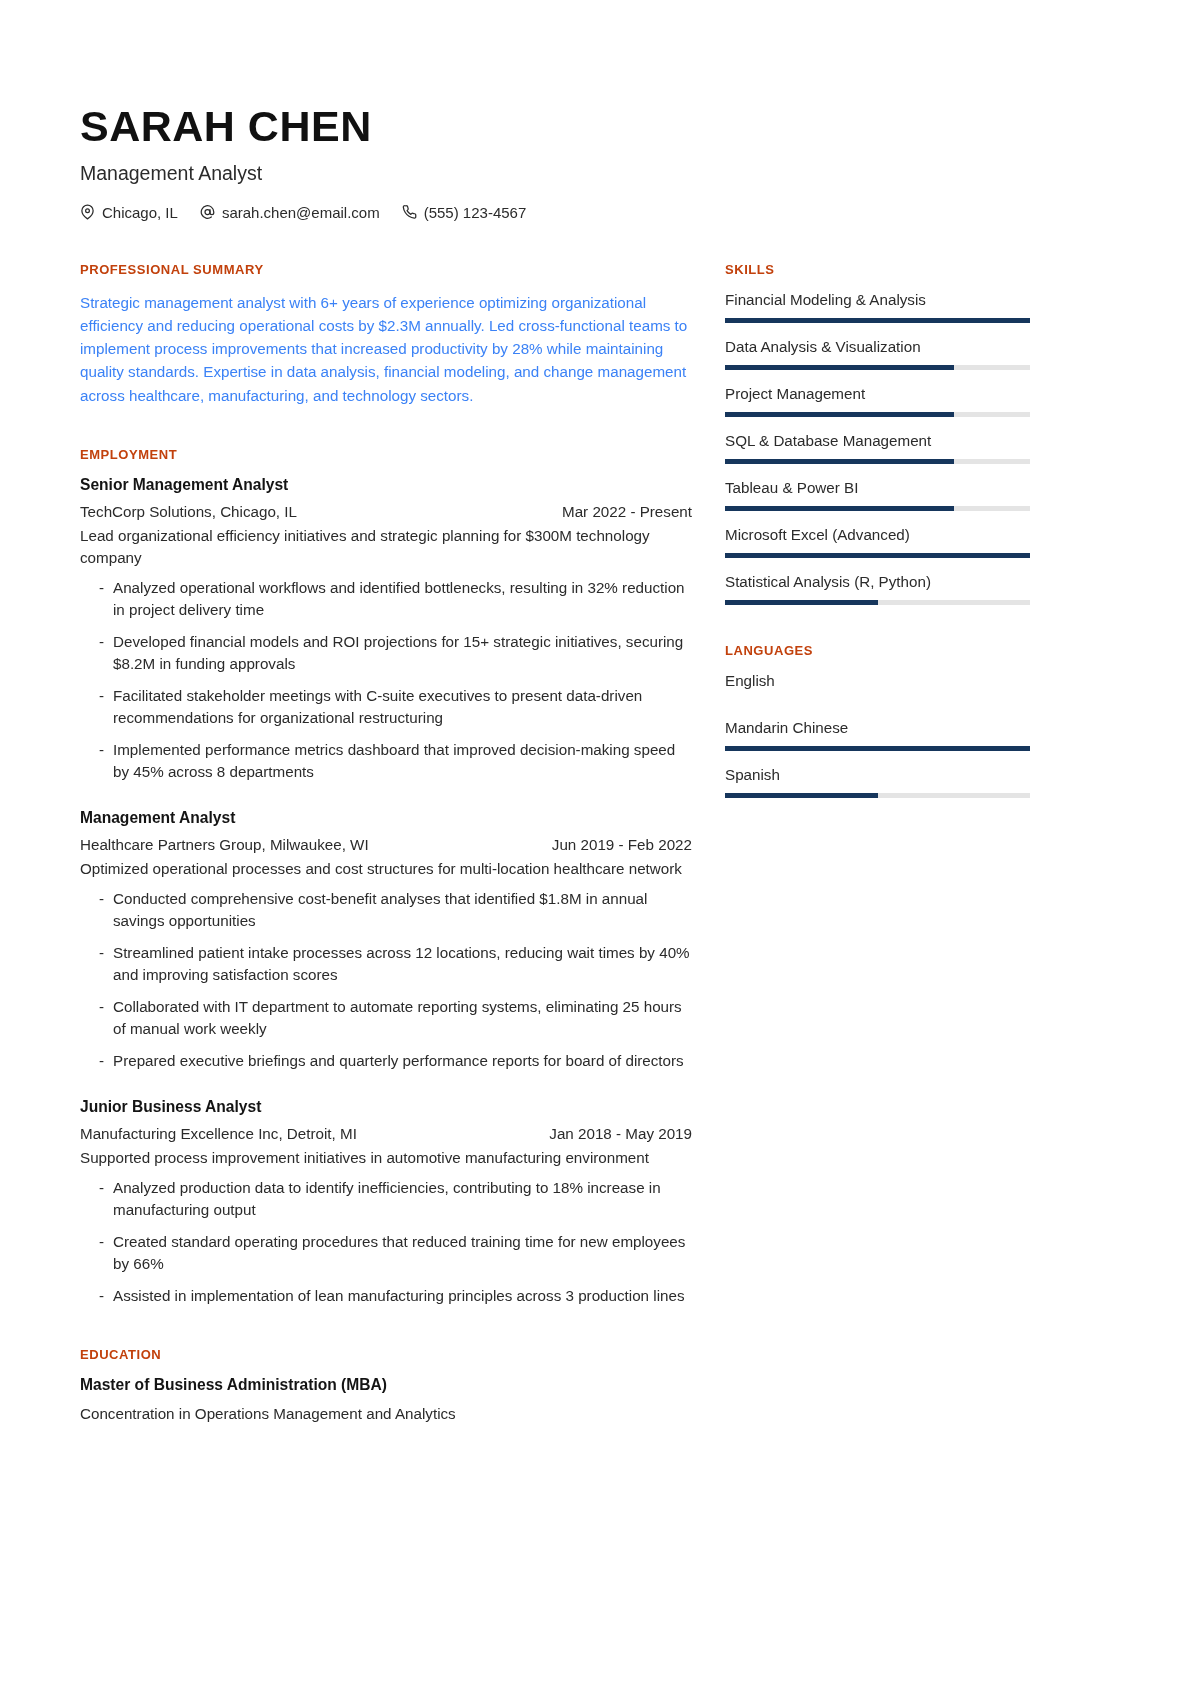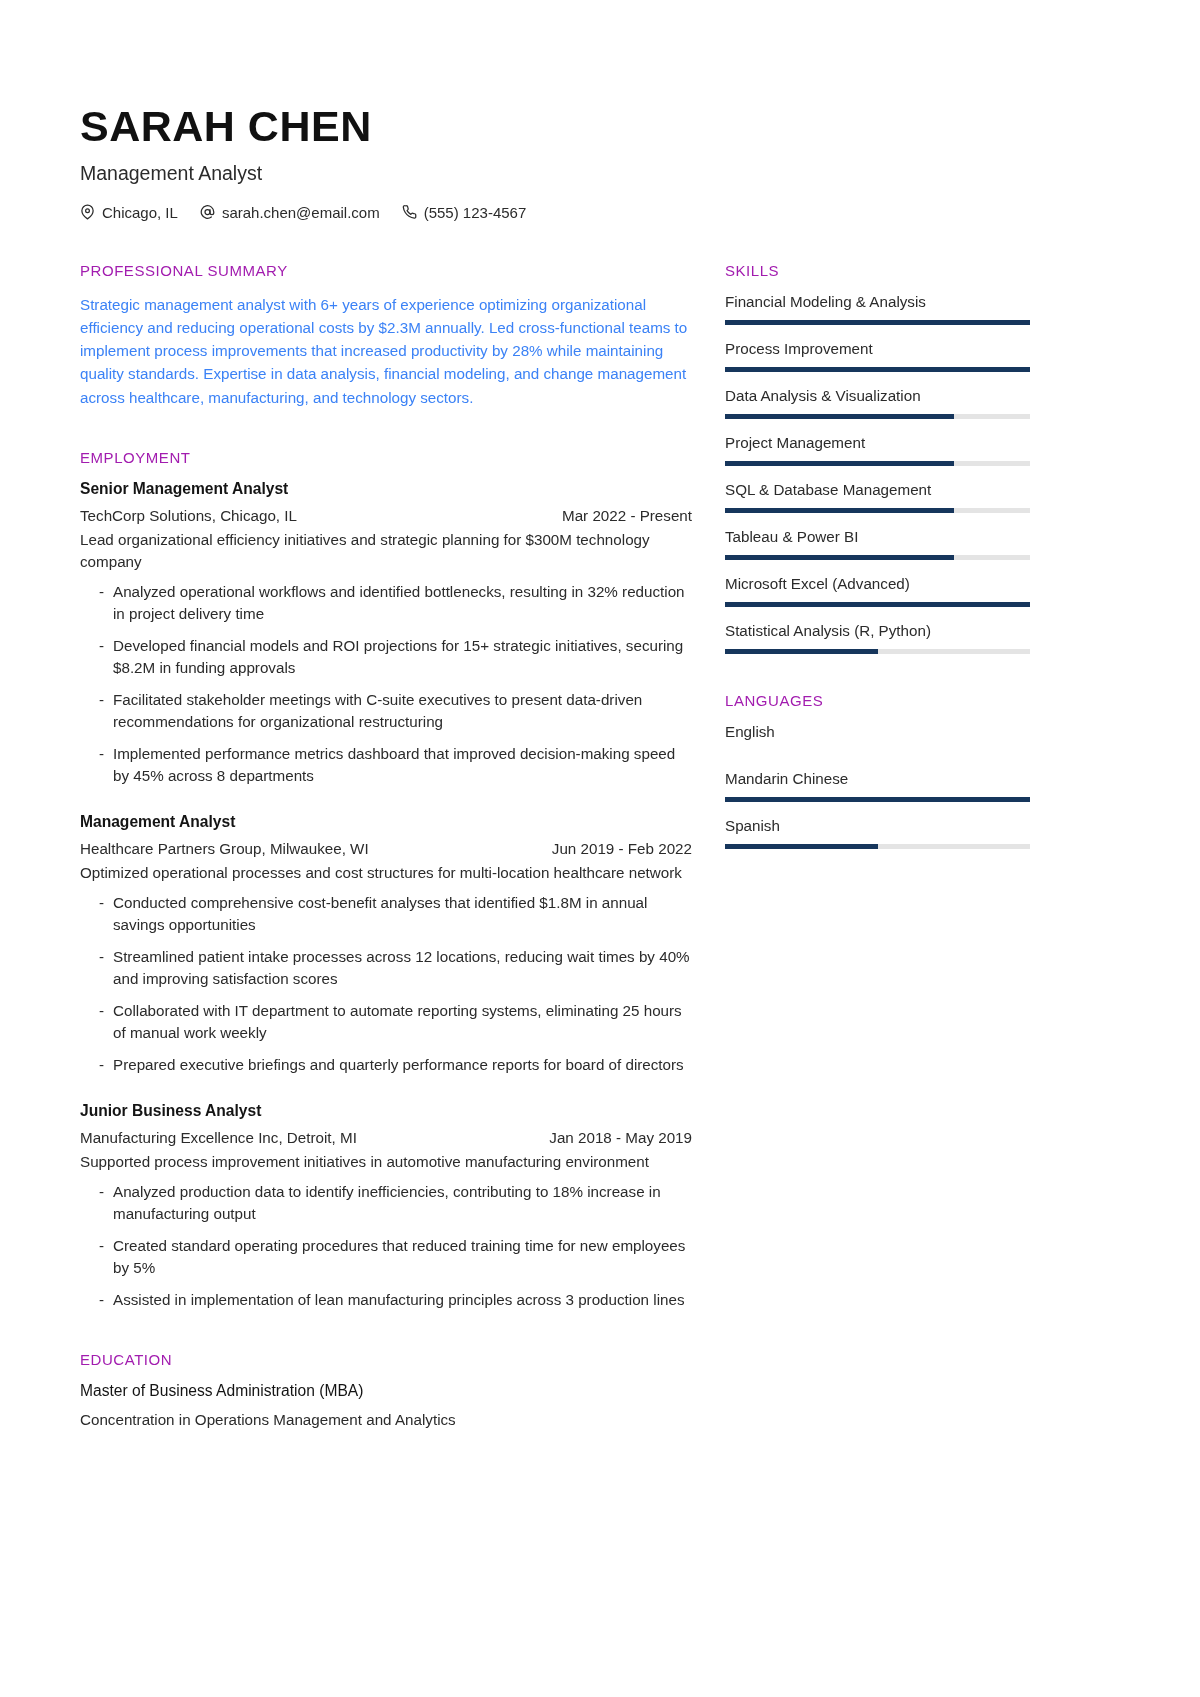--- a/index.html
+++ b/index.html
@@ -47,24 +47,24 @@
   .cols {
     display: flex;
     margin-top: 42px;
     align-items: flex-start;
   }
   .col-main { width: 612px; flex: none; }
   .col-side { width: 305px; flex: none; margin-left: 33px; }
 
   
   .sec-head {
-    font-size: 15px;
-    font-weight: 400;
+    font-size: 13px;
+    font-weight: 700;
     letter-spacing: 0.55px;
-    color: #a21caf;
+    color: #c2410c;
     margin-bottom: 14px;
   }
   .sec { margin-bottom: 40px; }
   .sec:last-child { margin-bottom: 0; }
 
   .summary {
     font-size: 15.2px;
     line-height: 1.52;
     color: #3b82f6;
   }
@@ -108,21 +108,21 @@
   ul.bullets li::before {
     content: "-";
     position: absolute;
     left: 19px;
     top: 0;
   }
 
   
   .edu-title {
     font-size: 15.6px;
-    font-weight: 400;
+    font-weight: 700;
     color: #141414;
     margin-bottom: 9px;
   }
   .edu-meta {
     display: flex;
     justify-content: space-between;
     align-items: flex-start;
     font-size: 15.2px;
     color: #2b2b2b;
     gap: 18px;
@@ -245,21 +245,21 @@
 
         <div class="job">
           <div class="job-title">Junior Business Analyst</div>
           <div class="job-meta">
             <span class="job-org">Manufacturing Excellence Inc, Detroit, MI</span>
             <span class="job-dates">Jan 2018 - May 2019</span>
           </div>
           <div class="job-desc">Supported process improvement initiatives in automotive manufacturing environment</div>
           <ul class="bullets">
             <li>Analyzed production data to identify inefficiencies, contributing to 18% increase in manufacturing output</li>
-            <li>Created standard operating procedures that reduced training time for new employees by 5%</li>
+            <li>Created standard operating procedures that reduced training time for new employees by 66%</li>
             <li>Assisted in implementation of lean manufacturing principles across 3 production lines</li>
           </ul>
         </div>
 
       </section>
 
       <section class="sec">
         <h2 class="sec-head">EDUCATION</h2>
         <div>
           <div class="edu-title">Master of Business Administration (MBA)</div>
@@ -274,26 +274,20 @@
       <section class="side-sec">
         <h2 class="sec-head">SKILLS</h2>
 
         <div class="skill">
           <div class="skill-label">Financial Modeling &amp; Analysis</div>
           <div class="bar-track">
             <div class="bar-fill" style="width: 100%;"></div>
           </div>
         </div>
 
-        <div class="skill">
-          <div class="skill-label">Process Improvement</div>
-          <div class="bar-track">
-            <div class="bar-fill" style="width: 100%;"></div>
-          </div>
-        </div>
 
         <div class="skill">
           <div class="skill-label">Data Analysis &amp; Visualization</div>
           <div class="bar-track">
             <div class="bar-fill" style="width: 75%;"></div>
           </div>
         </div>
 
         <div class="skill">
           <div class="skill-label">Project Management</div>

